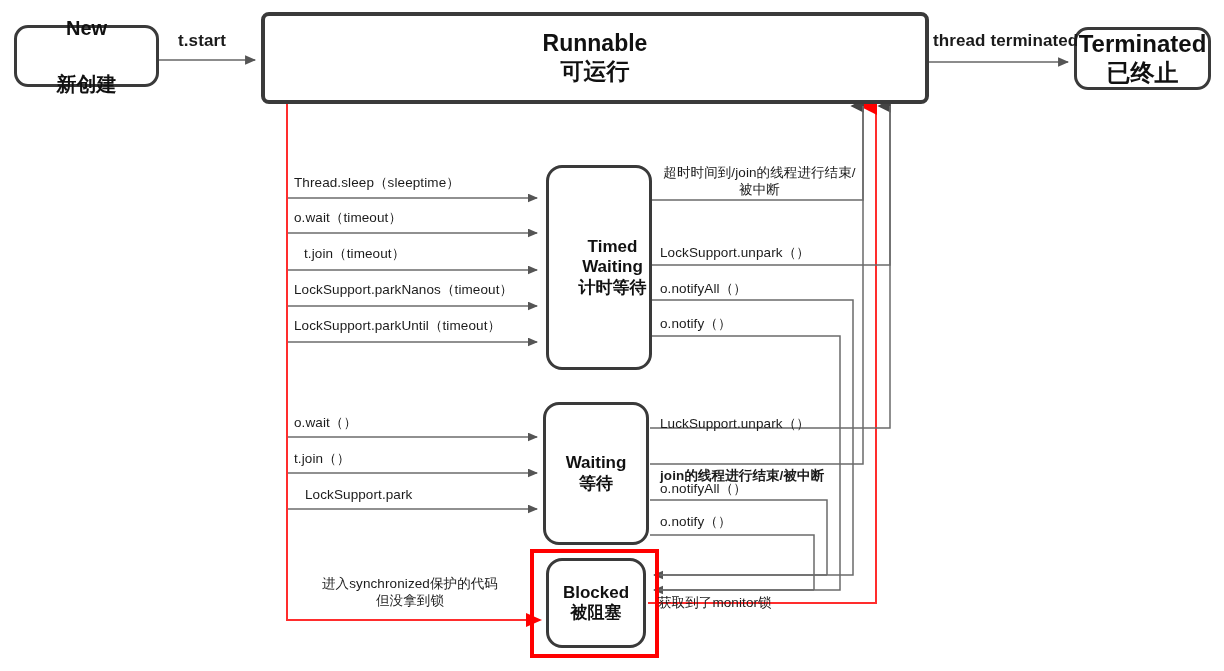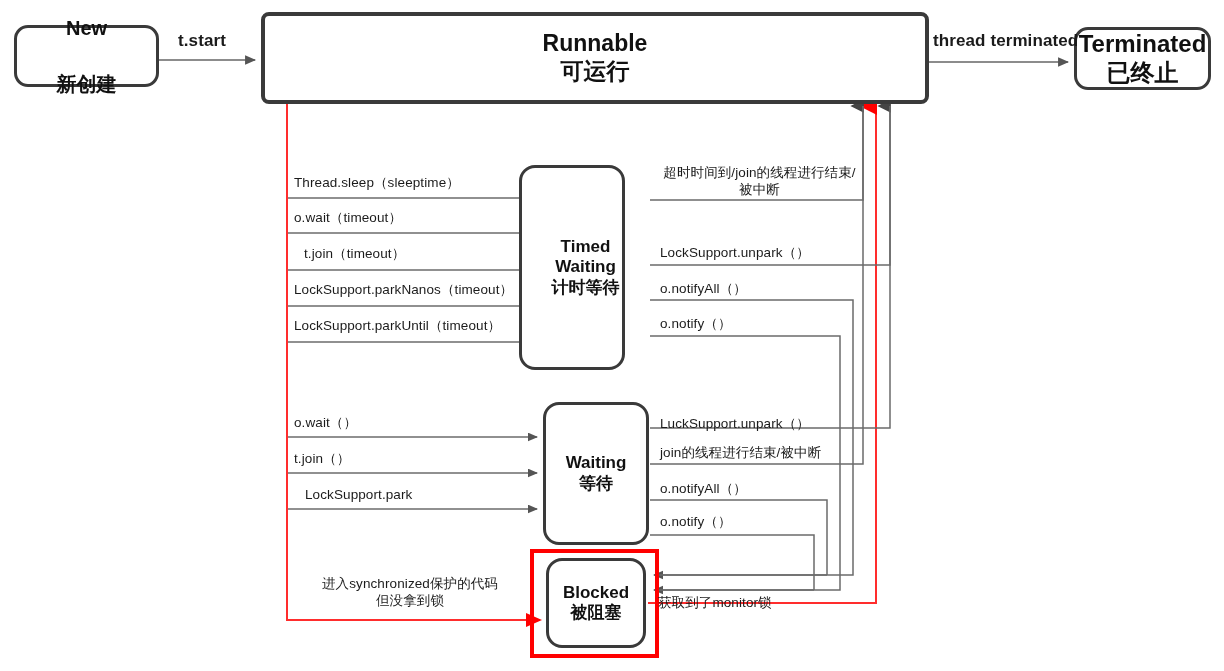--- a/index.html
+++ b/index.html
@@ -8,21 +8,21 @@
   #stage{position:relative;width:1224px;height:671px;background:#fff;}
   svg.layer{position:absolute;left:0;top:0;width:1224px;height:671px;}
   .node{position:absolute;box-sizing:border-box;border:3px solid #3a3a3a;
         border-radius:14px;background:#fff;display:flex;flex-direction:column;
         align-items:center;justify-content:center;text-align:center;
         font-weight:bold;color:#111;line-height:1.2;}
   .node .l1,.node .l2{display:block;white-space:nowrap;}
   #n-new{left:14px;top:25px;width:145px;height:62px;font-size:20px;gap:32px;}
   #n-runnable{left:261px;top:12px;width:668px;height:92px;font-size:23px;border-width:4px;border-radius:8px;}
   #n-terminated{left:1074px;top:27px;width:137px;height:63px;font-size:24px;}
-  #n-timed{left:519px;top:165px;width:106px;height:205px;font-size:17px;border-radius:16px;padding-left:27px;}
+  #n-timed{left:546px;top:165px;width:106px;height:205px;font-size:17px;border-radius:16px;padding-left:27px;}
   #n-waiting{left:543px;top:402px;width:106px;height:143px;font-size:17px;border-radius:16px;}
   #n-blocked{left:546px;top:558px;width:100px;height:90px;font-size:17px;border-radius:16px;}
   #blocked-highlight{position:absolute;left:530px;top:549px;width:129px;height:109px;
         border:4px solid #ff0000;box-sizing:border-box;background:transparent;}
   .lbl{position:absolute;font-size:13.5px;color:#1b1b1b;white-space:nowrap;
        line-height:1.25;letter-spacing:.1px;}
   .lbl.ctr{text-align:center;white-space:normal;}
   .lbl.bold{font-weight:bold;font-size:17px;}
 </style>
 </head>
@@ -148,21 +148,21 @@
   <div class="lbl ctr" style="left:657px;top:165px;width:205px;">超时时间到/join的线程进行结束/被中断</div>
   <div class="lbl" style="left:660px;top:245px;">LockSupport.unpark（）</div>
   <div class="lbl" style="left:660px;top:281px;">o.notifyAll（）</div>
   <div class="lbl" style="left:660px;top:316px;">o.notify（）</div>
 
   <div class="lbl" style="left:294px;top:415px;">o.wait（）</div>
   <div class="lbl" style="left:294px;top:451px;">t.join（）</div>
   <div class="lbl" style="left:294px;top:487px;margin-left:11px;">LockSupport.park</div>
 
   <div class="lbl" style="left:660px;top:416px;">LuckSupport.unpark（）</div>
-  <div class="lbl" style="left:660px;top:445px;">join的线程进行结束/被中断</div>
+  <div class="lbl" style="left:660px;top:468px;font-weight:bold;">join的线程进行结束/被中断</div>
   <div class="lbl" style="left:660px;top:481px;">o.notifyAll（）</div>
   <div class="lbl" style="left:660px;top:514px;">o.notify（）</div>
 
   <div class="lbl ctr" style="left:295px;top:576px;width:230px;">
     <span>进入synchronized保护的代码</span><br>
     <span>但没拿到锁</span>
   </div>
   <div class="lbl" style="left:658px;top:595px;">获取到了monitor锁</div>
 
 </div>

